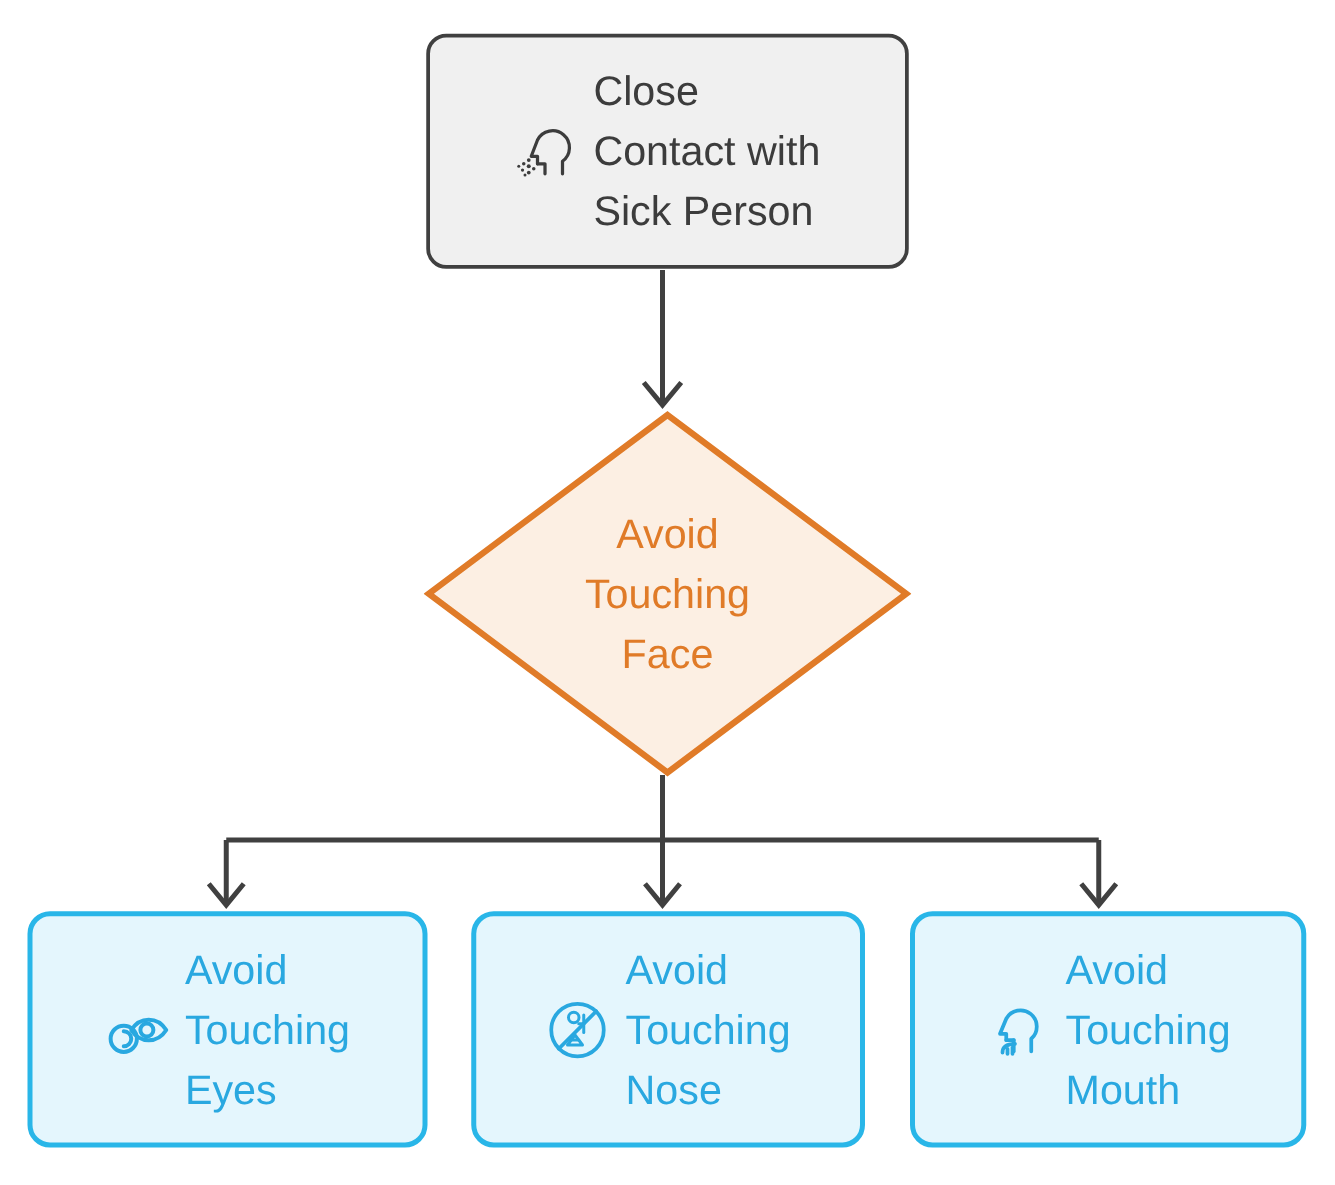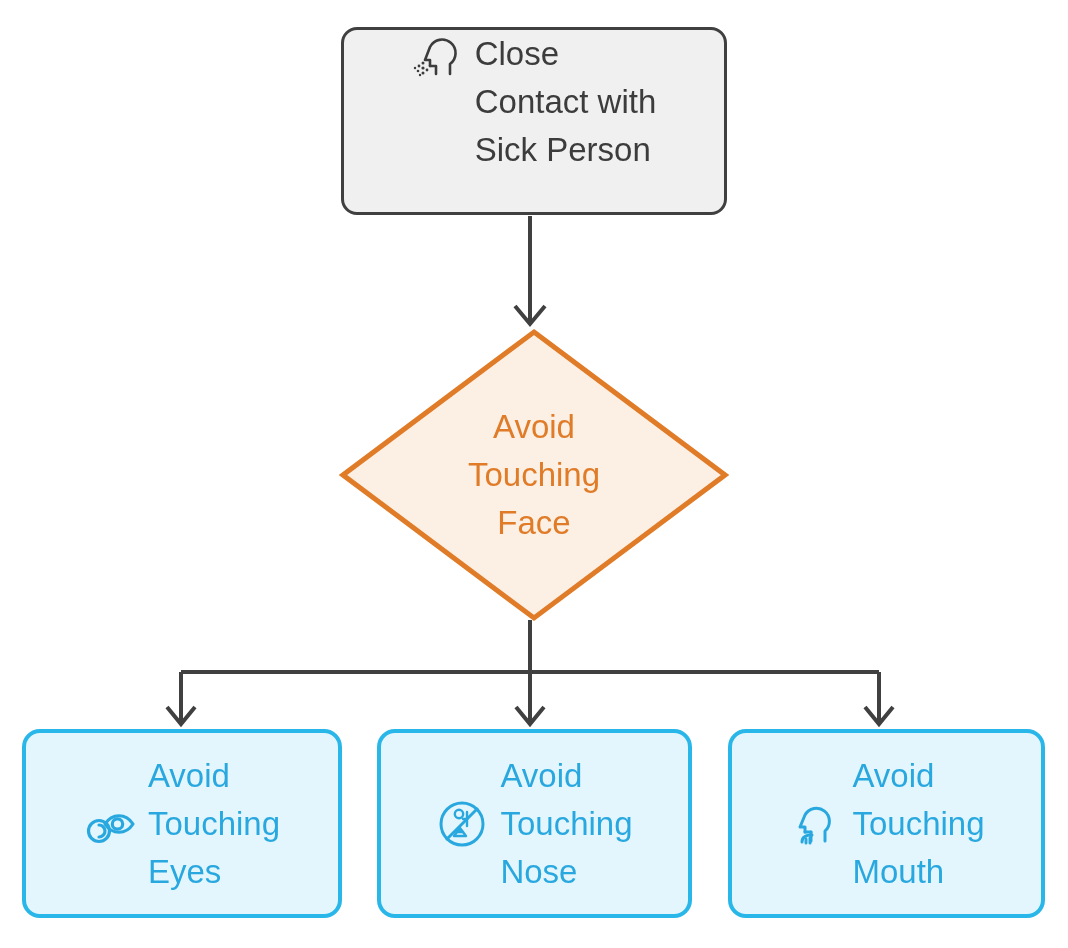--- a/index.html
+++ b/index.html
@@ -31,21 +31,21 @@
     left: 341px;
     top: 27px;
     width: 386px;
     height: 188px;
     box-sizing: border-box;
     background: #f0f0f0;
     border: 3px solid #404040;
     border-radius: 16px;
     display: flex;
     flex-direction: row;
-    align-items: flex-start;
+    align-items: center;
     justify-content: center;
     gap: 11px;
   }
   .node-top .label {
     font-size: 33px;
     line-height: 48px;
     color: #3c3c3c;
     text-align: left;
     white-space: pre-line;
   }

